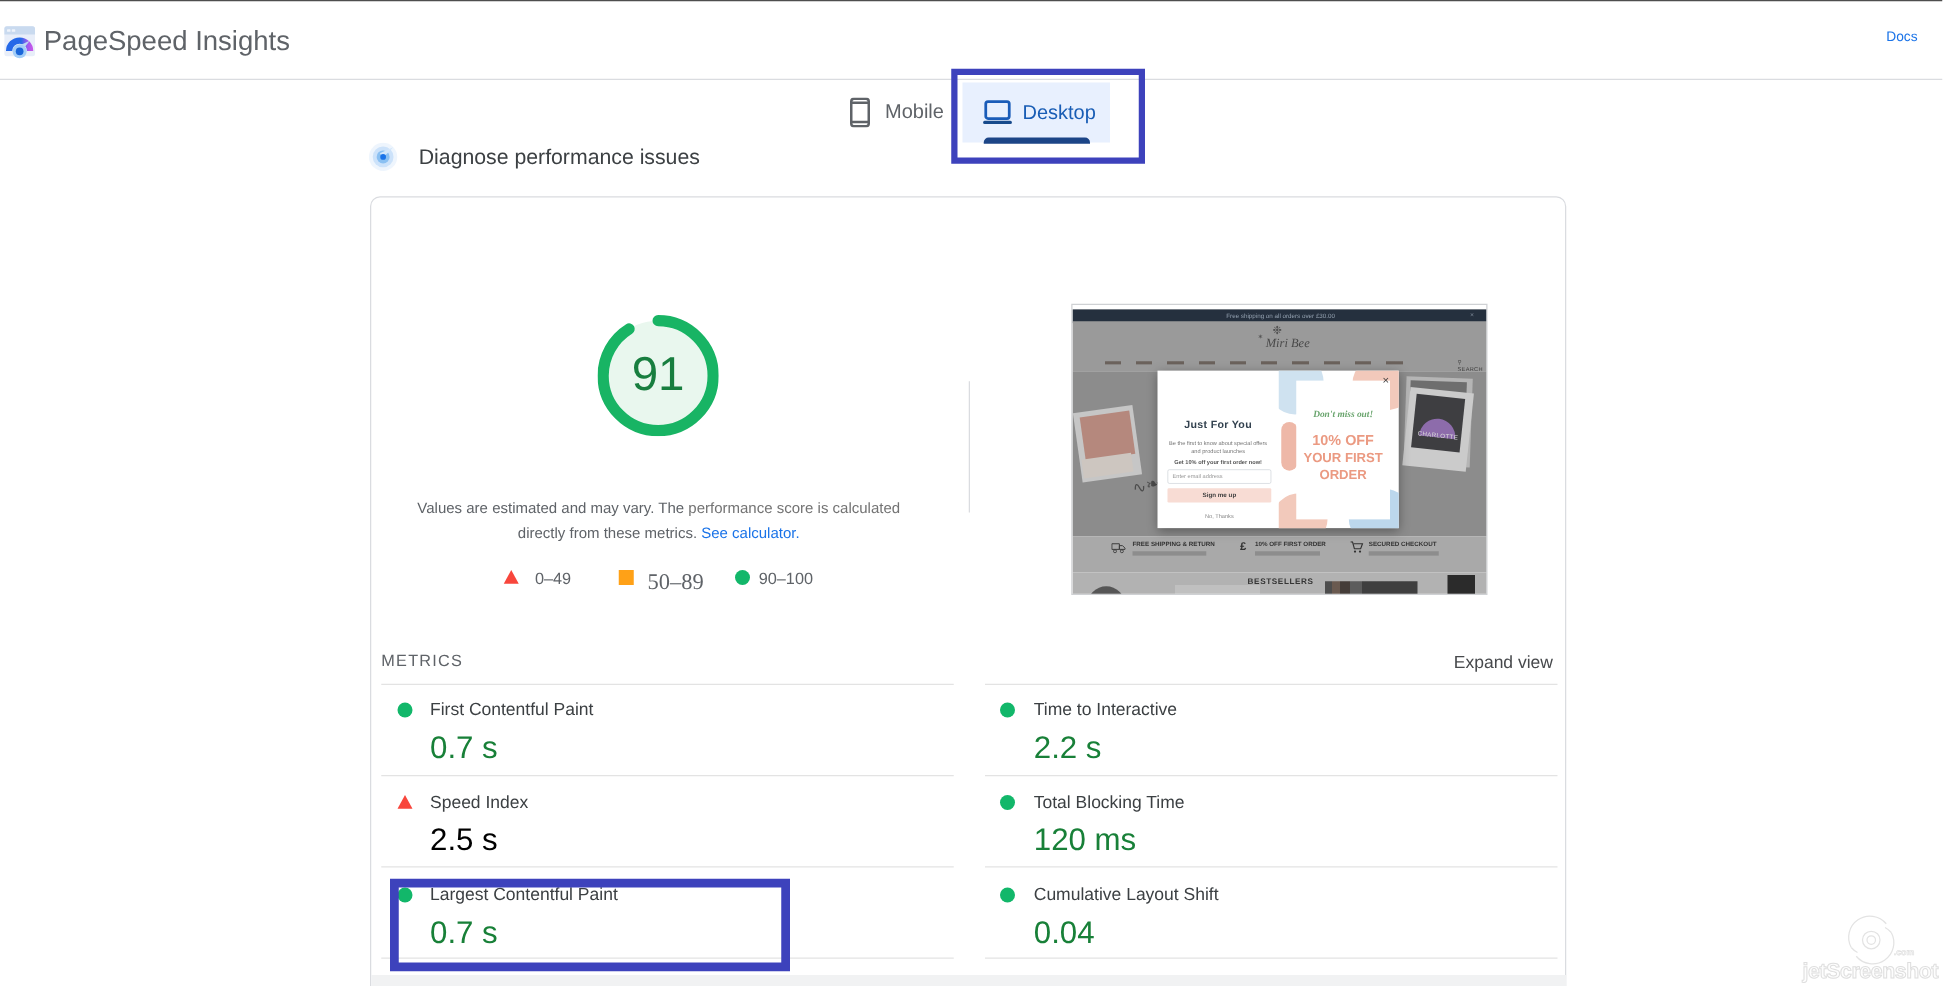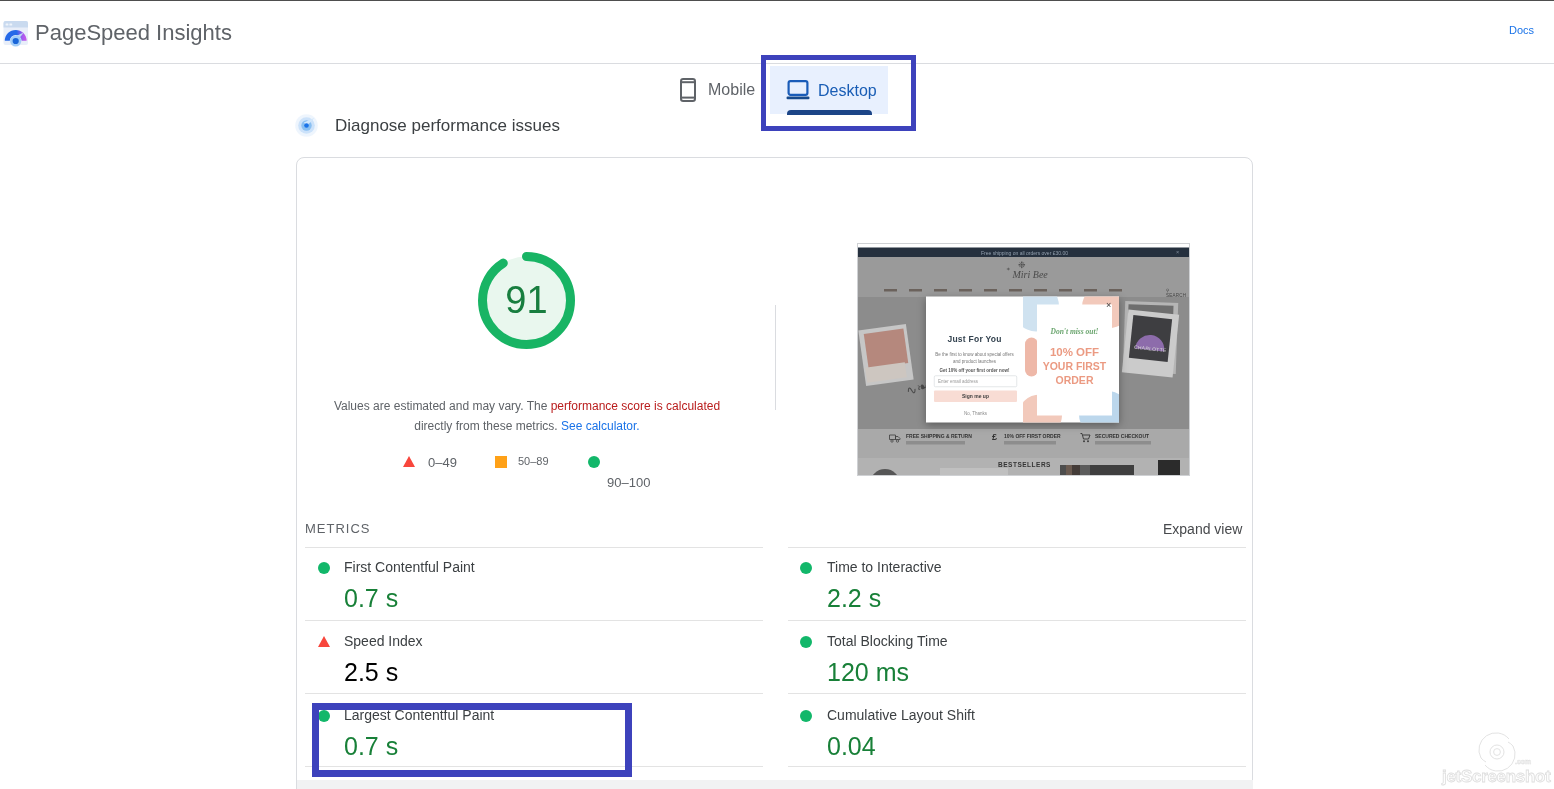--- a/index.html
+++ b/index.html
@@ -64,30 +64,30 @@
 <div class="abs" style="left:296px;top:157px;width:957px;height:700px;border:1px solid #dadce0;border-radius:8px;"></div>
 
 <svg class="abs" style="left:478px;top:252px;" width="97" height="97" viewBox="0 0 97 97">
   <circle cx="48.5" cy="48.5" r="44" fill="#e9f7ee"></circle>
   <circle cx="48.5" cy="48.5" r="44" fill="none" stroke="#18b464" stroke-width="9" stroke-linecap="round" stroke-dasharray="251.58 24.88" transform="rotate(-90 48.5 48.5)"></circle>
 </svg>
 <div class="abs" style="left:478px;top:279px;width:97px;text-align:center;font-size:38px;color:#187e3f;">91</div>
 
 
 <div class="abs" style="left:297px;top:396px;width:460px;text-align:center;font-size:12px;line-height:20px;color:#5f6368;">
-Values are estimated and may vary. The <span style="color:#b91c1c;">performance score is calculated</span><br>
+Values are estimated and may vary. The <span style="color:#737373;">performance score is calculated</span><br>
 directly from these metrics. <span style="color:#1a73e8;">See calculator.</span>
 </div>
 
 <div class="abs" style="left:403px;top:456px;width:0;height:0;border-left:6px solid transparent;border-right:6px solid transparent;border-bottom:11px solid #f8463c;"></div>
 <div class="abs" style="left:428px;top:455px;font-size:13px;color:#5f6368;">0–49</div>
 <div class="abs" style="left:495px;top:456px;width:12px;height:12px;background:#ffa117;"></div>
-<div class="abs" style="left:518px;top:455px;font-size:11px;color:#5f6368;">50–89</div>
+<div class="abs" style="left:518px;top:455px;font-size:18px;color:#5f6368;font-family:Liberation Serif, serif;">50–89</div>
 <div class="abs" style="left:588px;top:456px;width:12px;height:12px;border-radius:50%;background:#12b76a;"></div>
-<div class="abs" style="left:607px;top:455px;font-size:13px;color:#5f6368;margin-top:20px;">90–100</div>
+<div class="abs" style="left:607px;top:455px;font-size:13px;color:#5f6368;">90–100</div>
 
 <div class="abs" style="left:775px;top:305px;width:1px;height:105px;background:#dadce0;"></div>
 
 <div class="abs" style="left:857px;top:243px;width:333px;height:233px;border:1px solid #cfd1d4;background:#fff;overflow:hidden;">
 <div class="abs" style="left:0;top:0;width:666px;height:464px;transform:scale(0.5);transform-origin:0 0;">
 
   <div class="abs" style="left:0;top:7px;width:666px;height:22px;background:#25303e;"></div>
   <div class="abs" style="left:0;top:12px;width:666px;text-align:center;font-size:10px;color:#93a0af;">Free shipping on all orders over £30.00</div>
   <div class="abs" style="left:636px;top:10px;font-size:11px;color:#7e8a99;">×</div>
 

